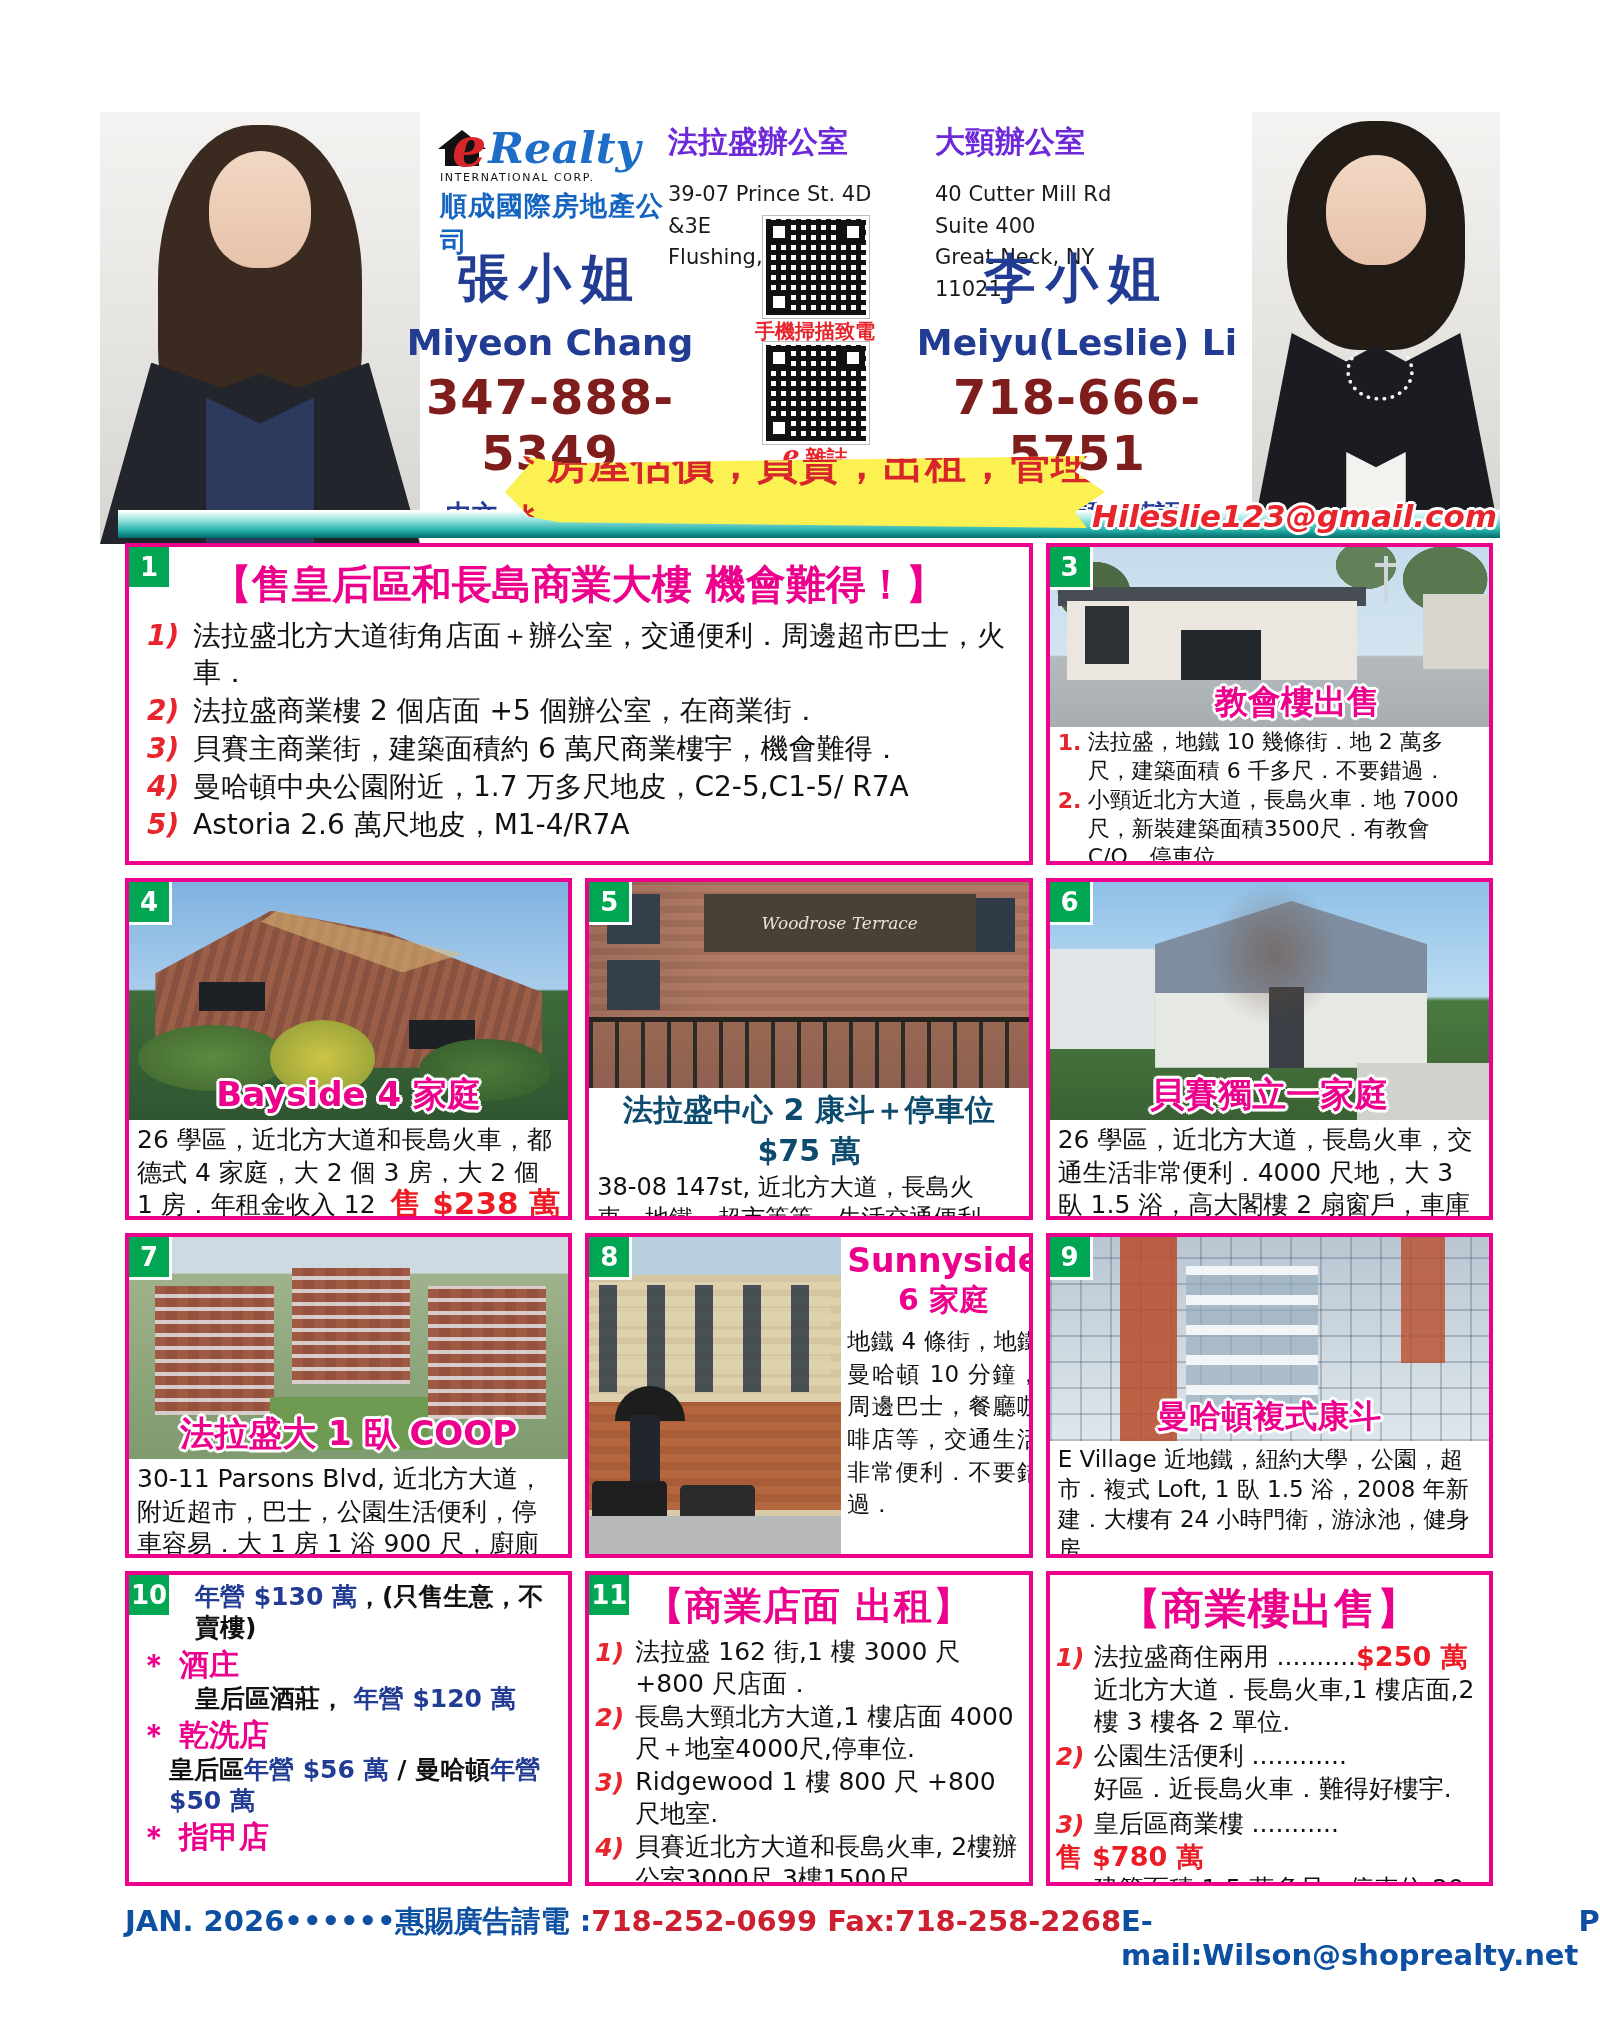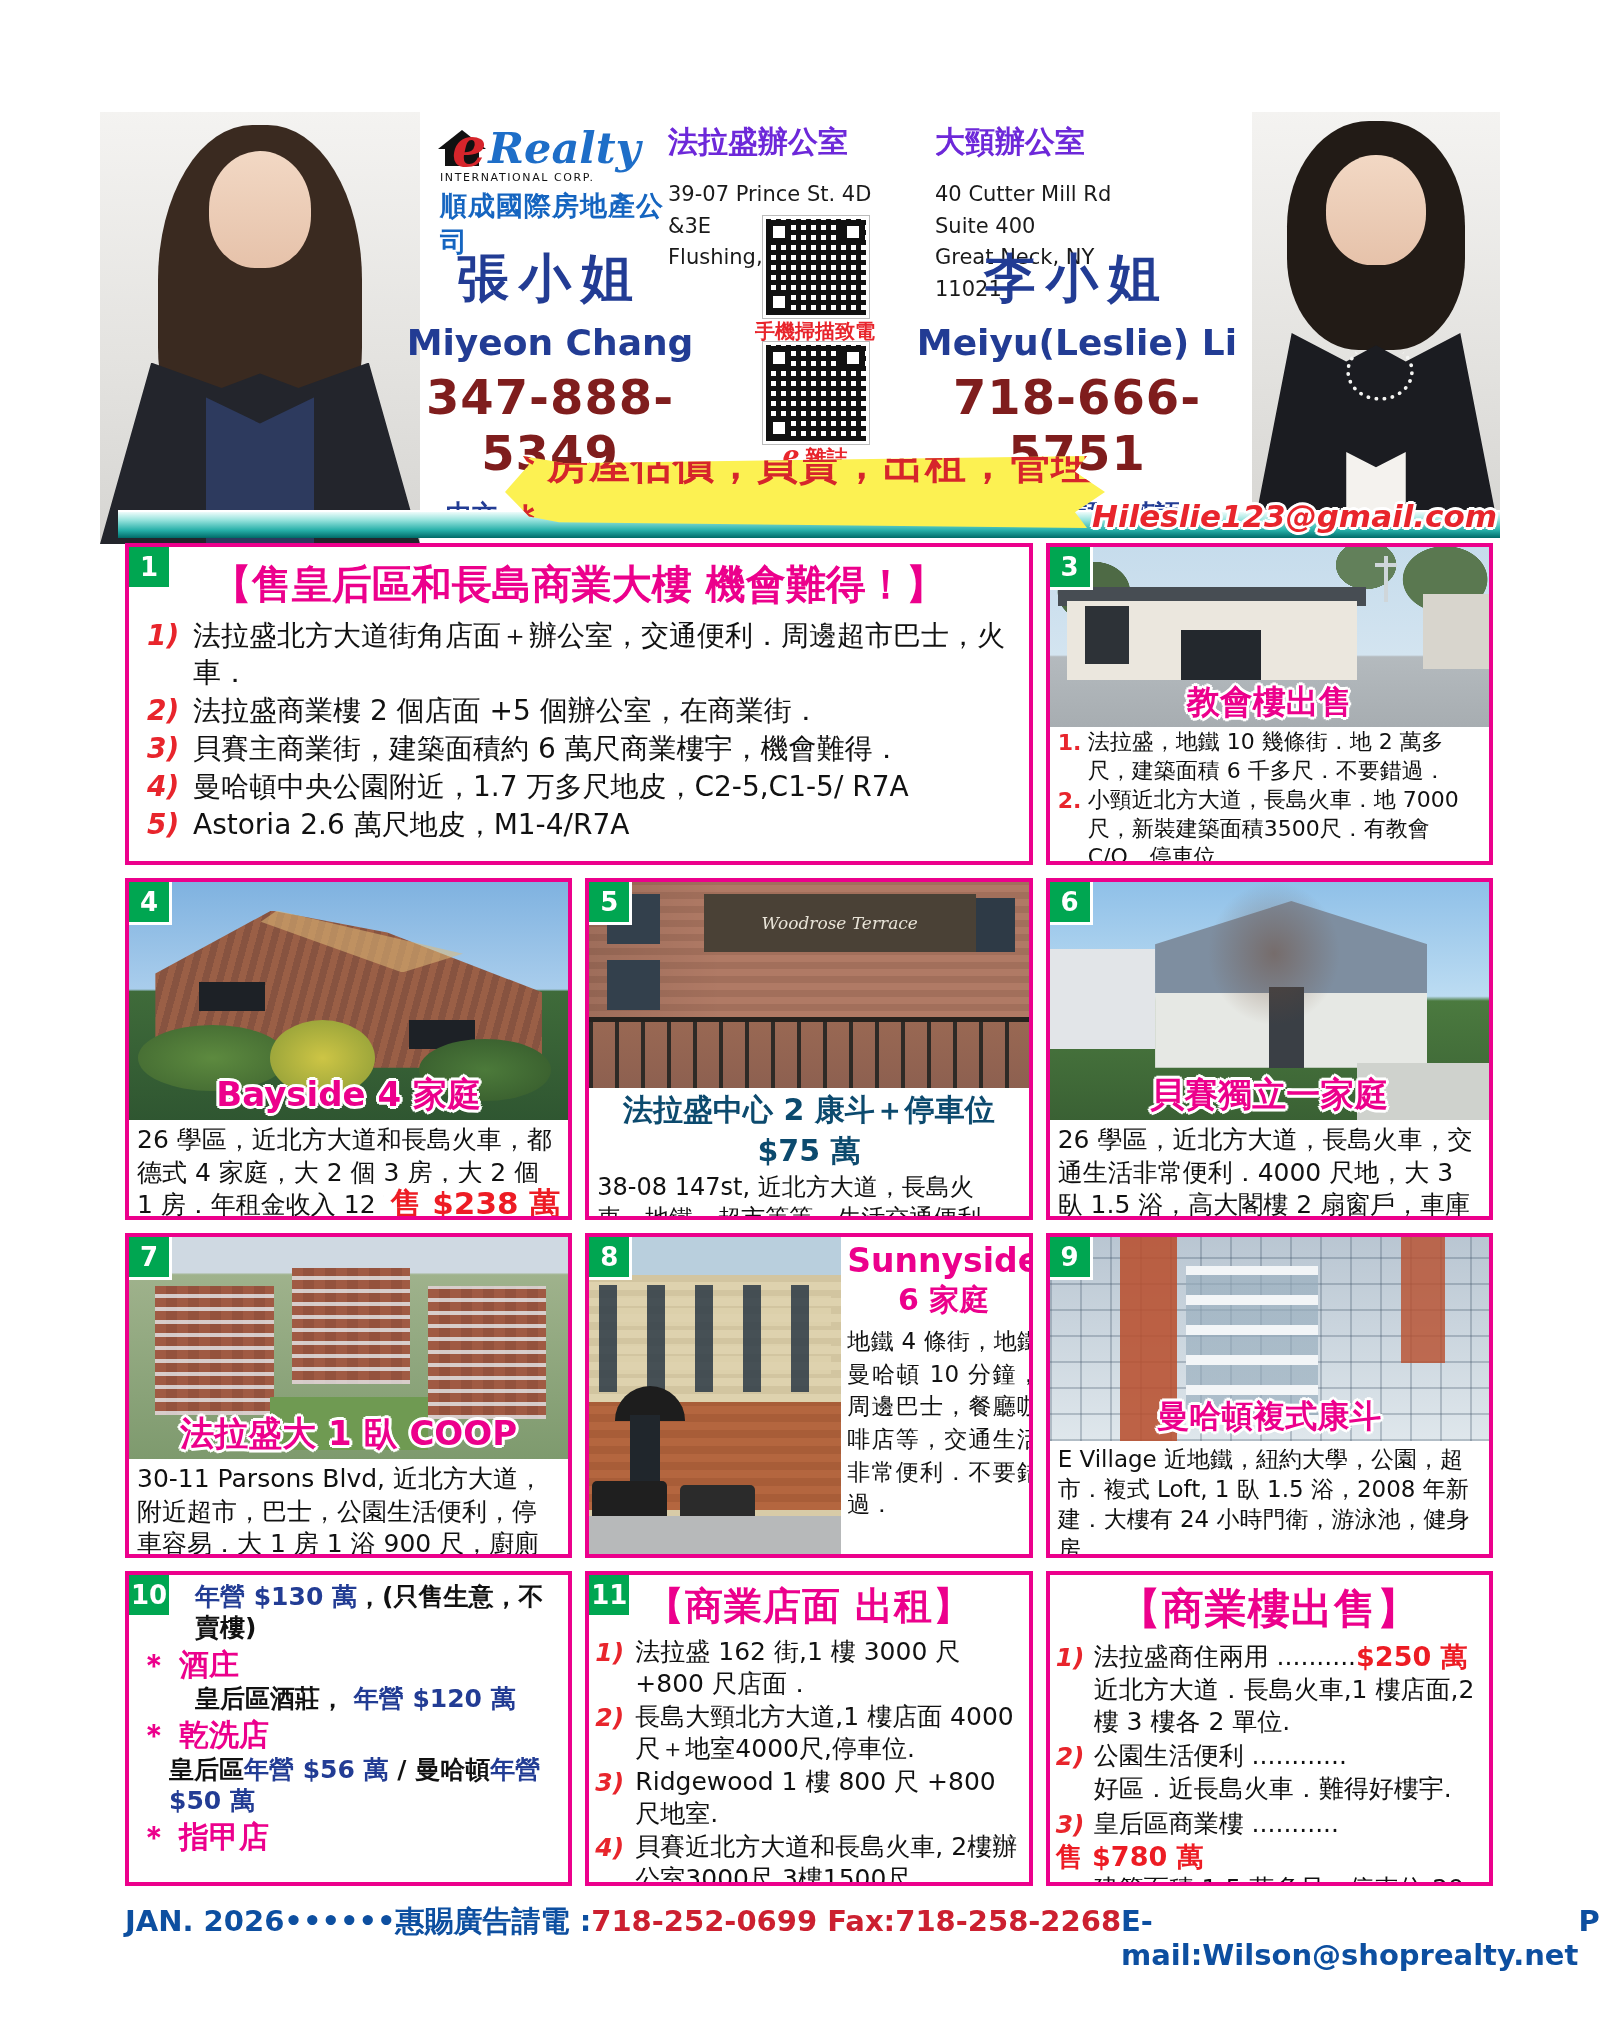--- a/index.html
+++ b/index.html
@@ -99,21 +99,21 @@
   .c3-bld{left:4%;top:30%;width:66%;height:44%;background:#ebe7de;}
   .c3-roof{left:2%;top:22%;width:70%;height:11%;background:#474d53;}
   .c3-glass{left:30%;top:46%;width:18%;height:28%;background:#23282d;}
   .c3-panel{left:8%;top:33%;width:10%;height:32%;background:#2d3237;}
   .c3-bld2{right:0;top:26%;width:15%;height:42%;background:#d8d5cd;}
   .c3-cross{right:23%;top:5%;width:4px;height:46px;background:#cfd6da;}
   .c3-crossbar{right:calc(23% - 9px);top:16px;width:22px;height:4px;background:#cfd6da;}
   .b3 .item{margin:1px 8px;}
   .b3 .inum{flex:0 0 30px;font-size:22px;font-style:normal;}
   .b3 .itxt{font-size:22px;line-height:1.3;}
-  .b3 .photo-cap{font-size:33px;}
+  .b3 .photo-cap{font-size:33px;padding-left:28px;}
 
   
   .c4-photo{height:238px;background:linear-gradient(180deg,#7fb2e0 0%,#a9cdec 45%,#3f6b3a 46%,#2f5631 100%);}
   .c4-house{left:6%;top:12%;width:88%;height:66%;background:repeating-linear-gradient(105deg,#9a5f46 0 7px,#875340 7px 14px);
       clip-path:polygon(30% 0,60% 14%,100% 52%,100% 100%,0 100%,0 40%);}
   .c4-roofhi{left:30%;top:12%;width:46%;height:26%;background:rgba(222,186,120,.55);clip-path:polygon(8% 0,100% 70%,70% 100%,0 18%);}
   .c4-win{left:16%;top:42%;width:15%;height:12%;background:#1d2126;box-shadow:210px 38px 0 #1d2126;}
   .c4-bush1{bottom:12%;left:2%;width:34%;height:28%;background:radial-gradient(#5d8a3f,#3f6530);border-radius:50%;}
   .c4-bush2{bottom:10%;left:32%;width:24%;height:32%;background:radial-gradient(#cdc545,#8a9a37);border-radius:50%;}
   .c4-bush3{bottom:8%;right:4%;width:30%;height:26%;background:radial-gradient(#4c7a3a,#35592c);border-radius:50%;}

